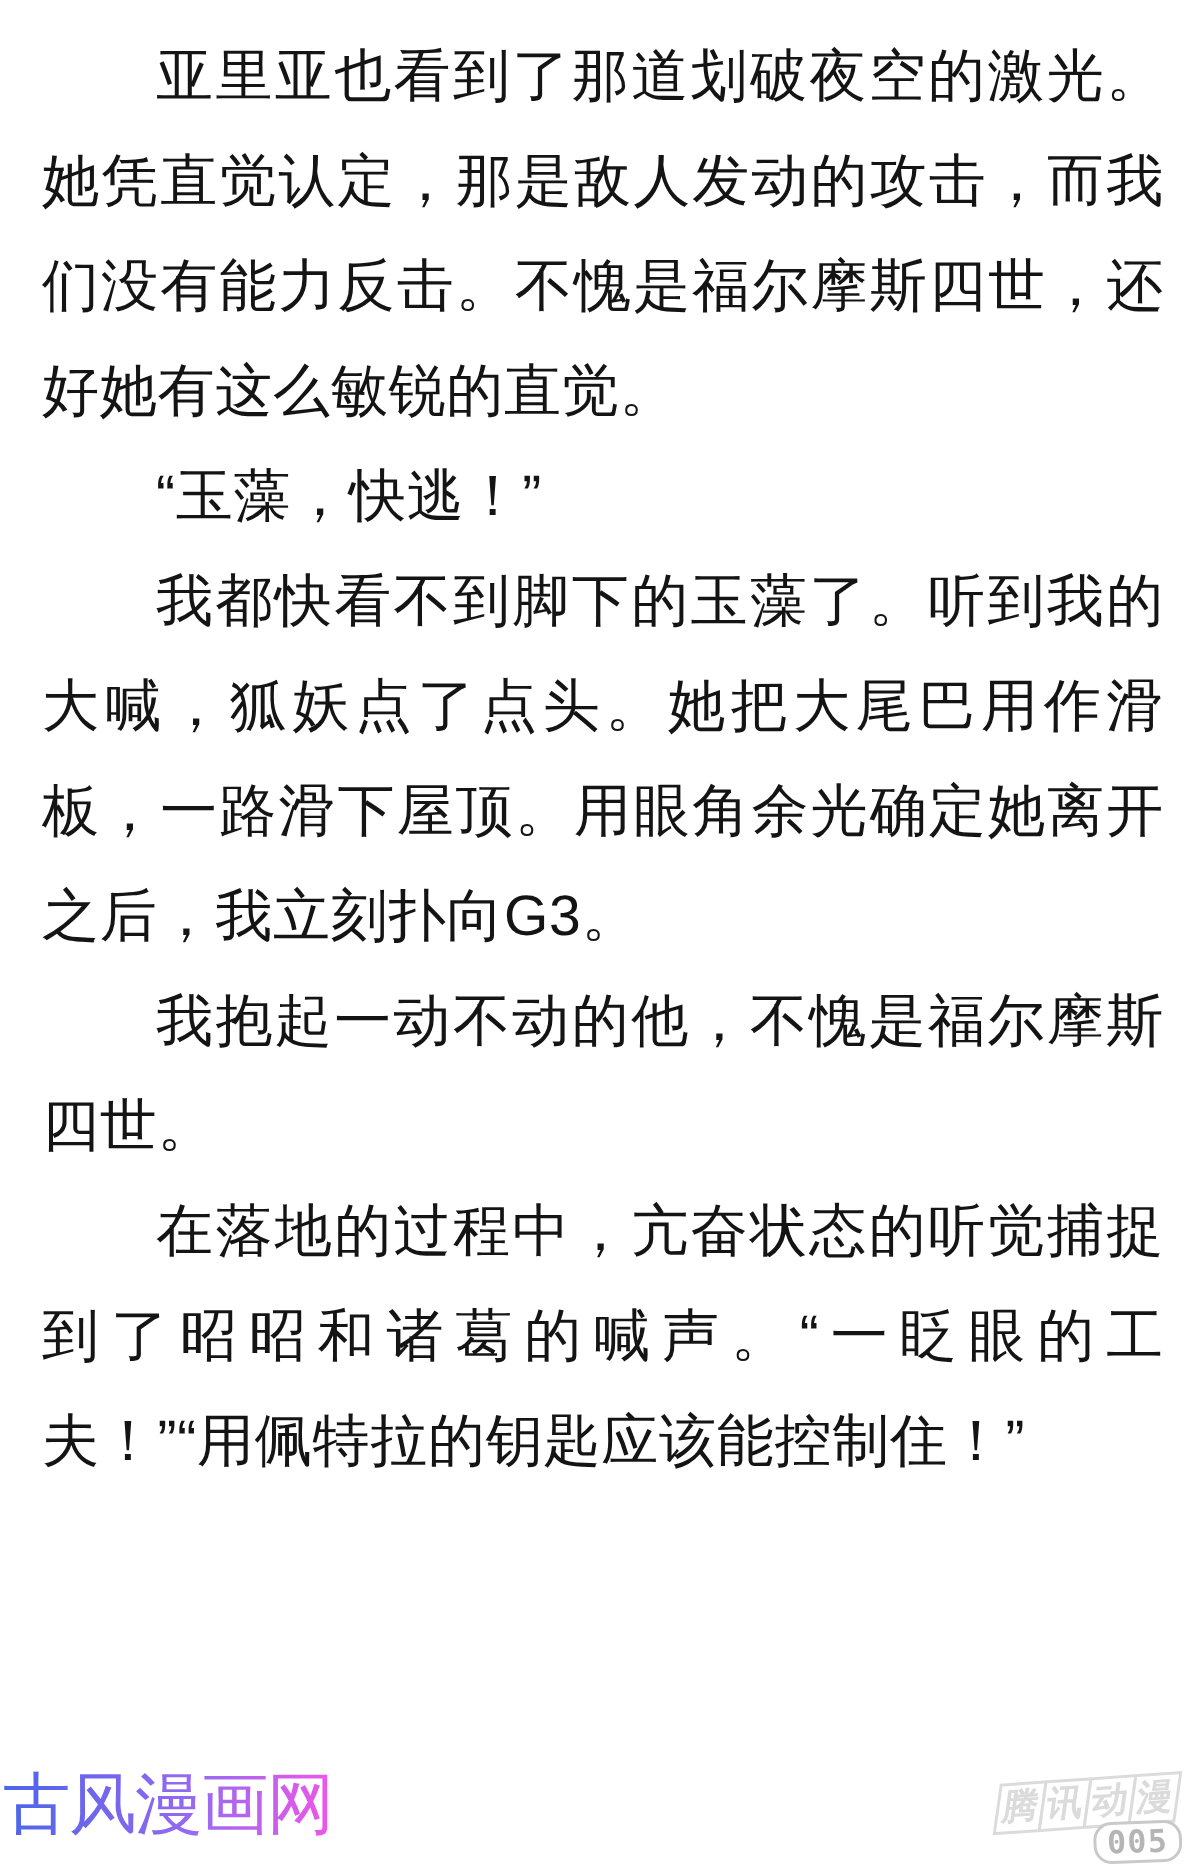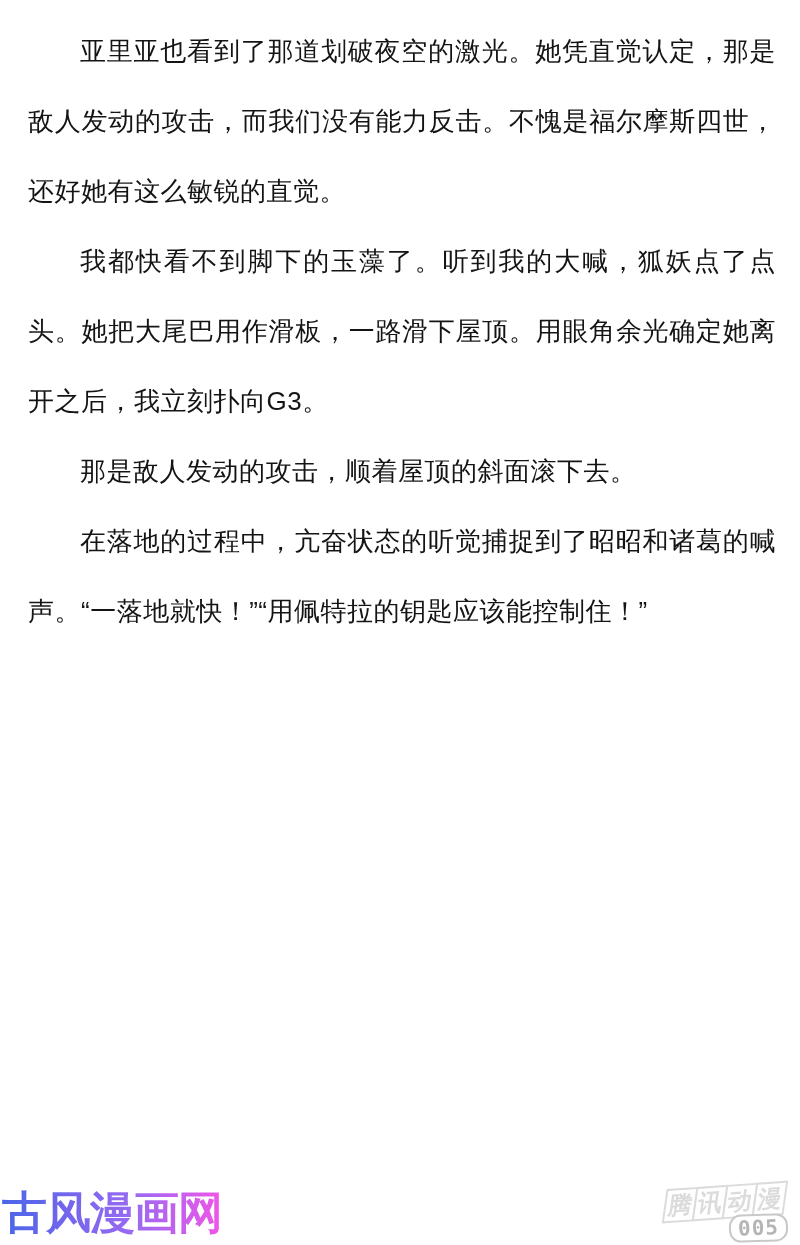--- a/index.html
+++ b/index.html
@@ -12,35 +12,35 @@
     background: #ffffff;
     overflow: hidden;
     position: relative;
     font-family: "Liberation Sans", "DejaVu Sans", sans-serif;
   }
   .page-text {
     padding: 16px 24px 0 28px;
   }
   .page-text p {
     margin: 0;
-    font-size: 26px;
+    font-size: 38px;
     line-height: 70px;
     color: #141414;
     text-indent: 2em;
     text-align: justify;
     letter-spacing: 0.5px;
     word-break: break-all;
   }
   
   .site-watermark {
     position: absolute;
     left: 2px;
-    bottom: 2px;
+    bottom: 12px;
     font-size: 45px;
-    font-weight: 700;
+    font-weight: 400;
     letter-spacing: -1px;
     background: linear-gradient(90deg, #4a66e8 0%, #7a66ee 35%, #9a6af2 60%, #f055e8 100%);
     -webkit-background-clip: text;
     background-clip: text;
     color: transparent;
     -webkit-text-fill-color: transparent;
     white-space: nowrap;
   }
   
   .publisher-watermark {
@@ -78,23 +78,24 @@
     letter-spacing: 1px;
     background: #ffffff;
     transform: rotate(-2deg);
   }
 </style>
 </head>
 <body>
 
 <main class="page-text">
   <p>亚里亚也看到了那道划破夜空的激光。她凭直觉认定，那是敌人发动的攻击，而我们没有能力反击。不愧是福尔摩斯四世，还好她有这么敏锐的直觉。</p>
+  <p>“玉藻，快逃！”</p>
   <p>我都快看不到脚下的玉藻了。听到我的大喊，狐妖点了点头。她把大尾巴用作滑板，一路滑下屋顶。用眼角余光确定她离开之后，我立刻扑向G3。</p>
-  <p>那是敌人发动的攻击，顺着屋顶的斜面滚下去。</p>
-  <p>在落地的过程中，亢奋状态的听觉捕捉到了昭昭和诸葛的喊声。“一落地就快！”“用佩特拉的钥匙应该能控制住！”</p>
+  <p>我抱起一动不动的他，不愧是福尔摩斯四世。</p>
+  <p>在落地的过程中，亢奋状态的听觉捕捉到了昭昭和诸葛的喊声。“一眨眼的工夫！”“用佩特拉的钥匙应该能控制住！”</p>
 </main>
 
 <div class="site-watermark">古风漫画网</div>
 
 <div class="publisher-watermark">
   <span class="tile">腾</span>
   <span class="tile">讯</span>
   <span class="tile">动</span>
   <span class="tile">漫</span>
 </div>

